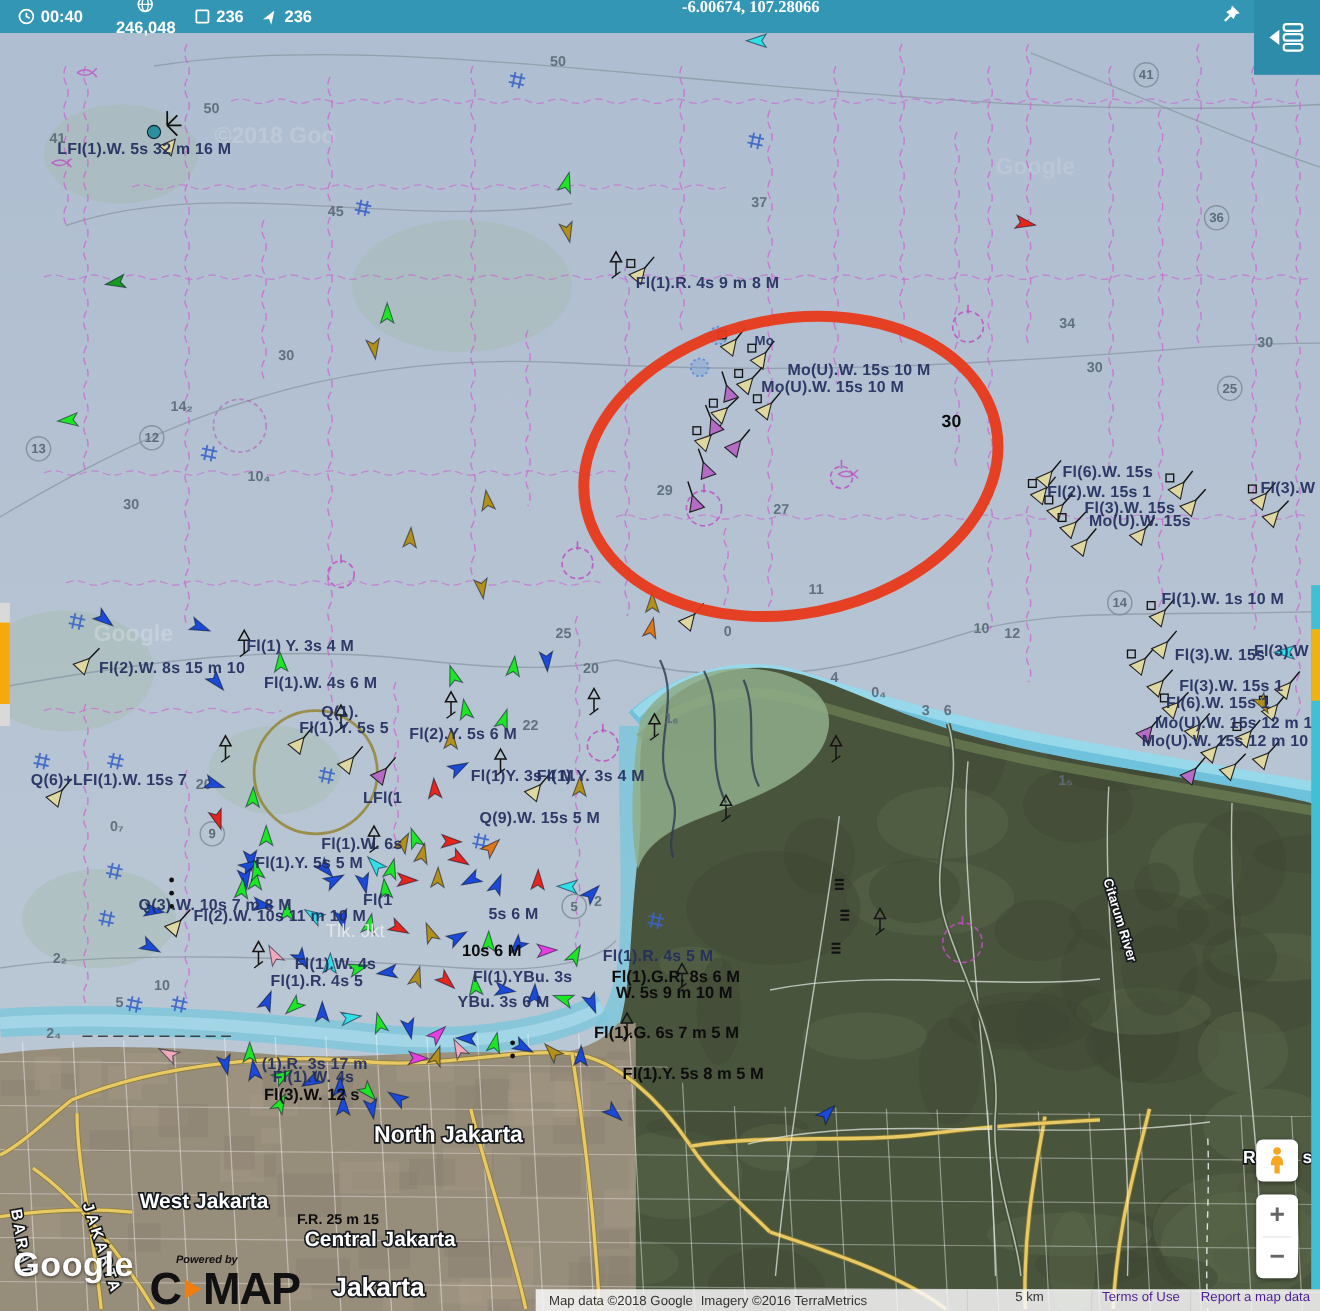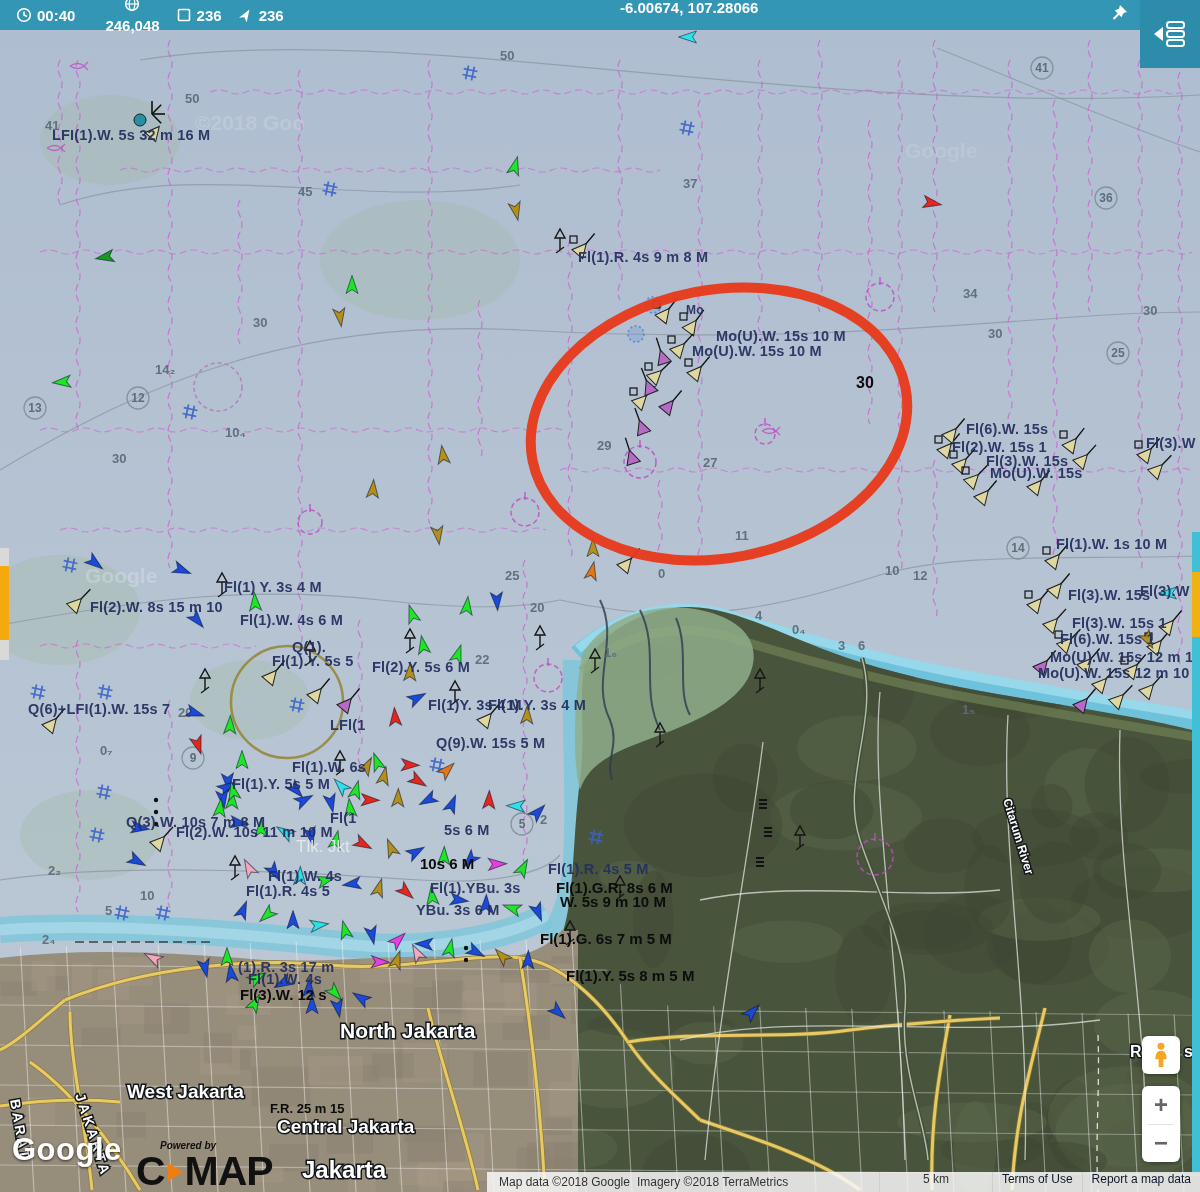--- a/index.html
+++ b/index.html
@@ -4,21 +4,21 @@
 <style>
   html,body{margin:0;padding:0;background:#222;}
   #app{position:relative;width:1200px;height:1192px;overflow:hidden;
        font-family:"Liberation Sans",sans-serif;background:#b2c0d0;}
   #map{position:absolute;left:0;top:0;}
   
   #topbar{position:absolute;left:0;top:0;width:1200px;height:30px;background:#3496b5;
           display:flex;align-items:center;color:#fff;font-size:15px;font-weight:bold;z-index:30;}
   .stat{display:flex;align-items:center;gap:5px;margin-left:16px;}
   .stat svg{display:block;}
-  #coords{position:absolute;left:620px;top:0;height:14px;display:flex;align-items:center;}
+  #coords{position:absolute;left:620px;top:0;height:14px;display:flex;align-items:center;font-family:Liberation Serif, serif;}
   #pin{position:absolute;left:1108px;top:3px;}
   #panel-btn{position:absolute;left:1140px;top:0;width:60px;height:68px;background:#2e8cab;
              border:none;z-index:40;display:flex;align-items:center;justify-content:center;cursor:pointer;}
   
   #lstrip{position:absolute;left:0;top:548px;width:9px;height:112px;background:#d9d9d9;z-index:25;}
   #lstrip-tab{position:absolute;left:0;top:18px;width:9px;height:74px;background:#f6a90c;}
   #rstrip{position:absolute;right:0;top:532px;width:8px;height:640px;background:#3fc0d4;z-index:25;}
   #rstrip-tab{position:absolute;right:0;top:40px;width:8px;height:65px;background:#eeb312;}
   
   #pegman{position:absolute;left:1142px;top:1036px;width:38px;height:38px;background:#fff;border-radius:6px;
@@ -37,21 +37,21 @@
   #cmap .big{font-size:41px;font-weight:900;letter-spacing:-1px;line-height:1;}
   #cmap .tri{width:0;height:0;border-left:15px solid #f07d12;border-top:9px solid transparent;
              border-bottom:9px solid transparent;margin:2px 2px 0 3px;}
   
   #attrib{position:absolute;right:0;bottom:0;width:713px;height:20px;background:rgba(248,248,248,.85);
           display:flex;align-items:center;font-size:12px;color:#333;z-index:30;}
   #attrib .cell{padding:0 9px;display:flex;align-items:center;gap:7px;white-space:nowrap;height:100%;}
   #attrib .cell + .cell{border-left:1px solid #cfcfcf;flex-direction:column;}
   #scalebar{width:90px;height:7px;border-left:2px solid #555;border-right:2px solid #555;
             border-bottom:2px solid #555;margin-bottom:3px;}
-  #attrib a{color:#0f172a;text-decoration:none;}
+  #attrib a{color:#4c1d95;text-decoration:none;}
 </style>
 </head>
 <body>
 
 <div id="app">
 
   <svg id="map" width="1200" height="1192" viewBox="0 0 1200 1192">
       <defs>
         <linearGradient id="sea" x1="0" y1="0" x2="0" y2="1">
           <stop offset="0" stop-color="#aebdd0"></stop>
@@ -1128,21 +1128,21 @@
     <div class="row">
       <span class="big">C</span>
       <span class="tri"></span>
       <span class="big">MAP</span>
     </div>
   </div>
 
   <div id="attrib">
     <div class="cell" style="flex:1;padding-left:12px;">
       <span>Map data ©2018 Google</span>
-      <span>Imagery ©2018 TerraMetrics</span>
+      <span>Imagery ©2016 TerraMetrics</span>
     </div>
     <div class="cell">
       <span>5 km</span>
       <div id="scalebar"></div>
     </div>
     <div class="cell">
         <a href="#">Terms of Use</a>
       </div>
     <div class="cell">
         <a href="#">Report a map data</a>

